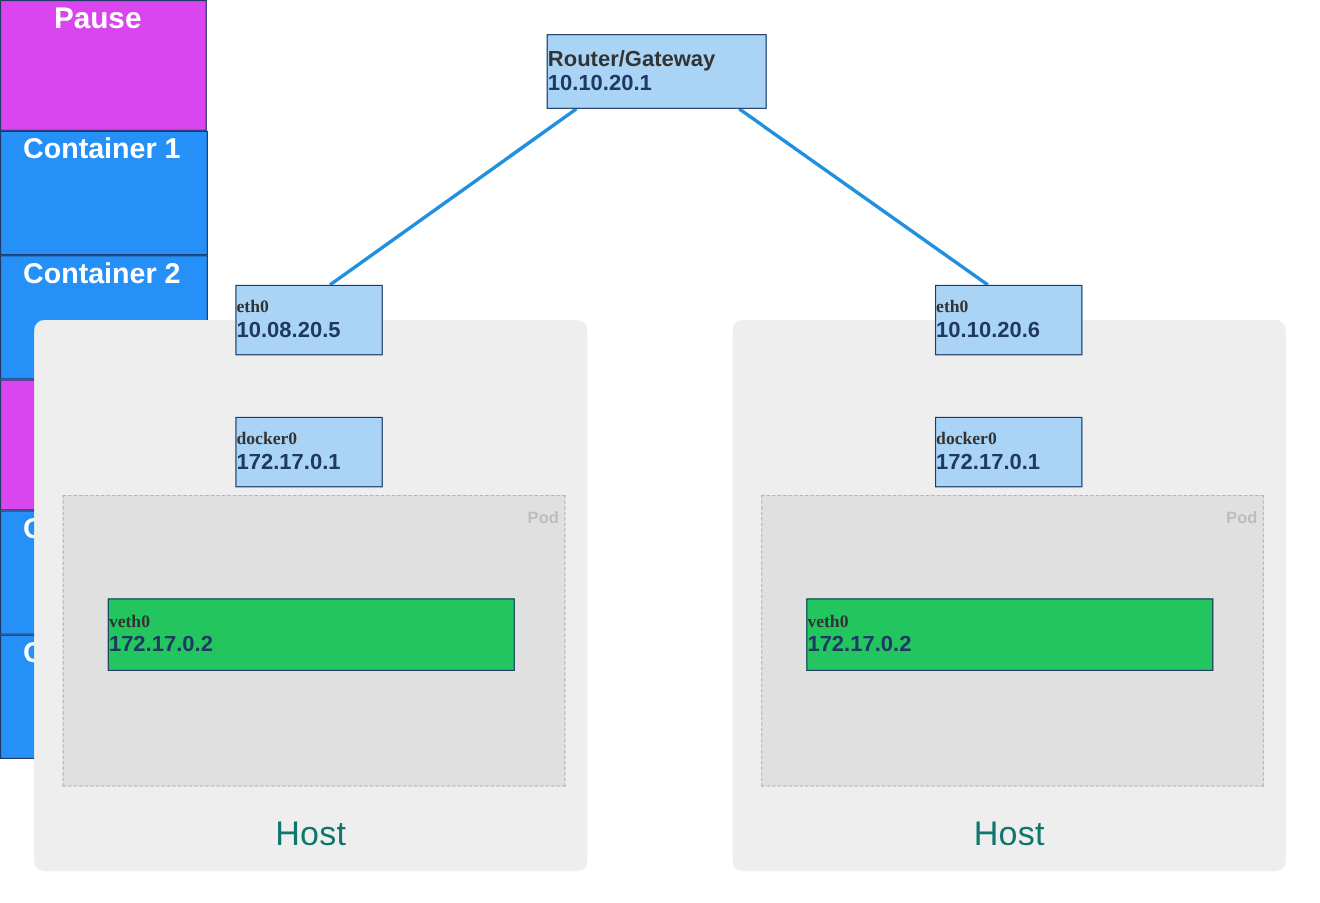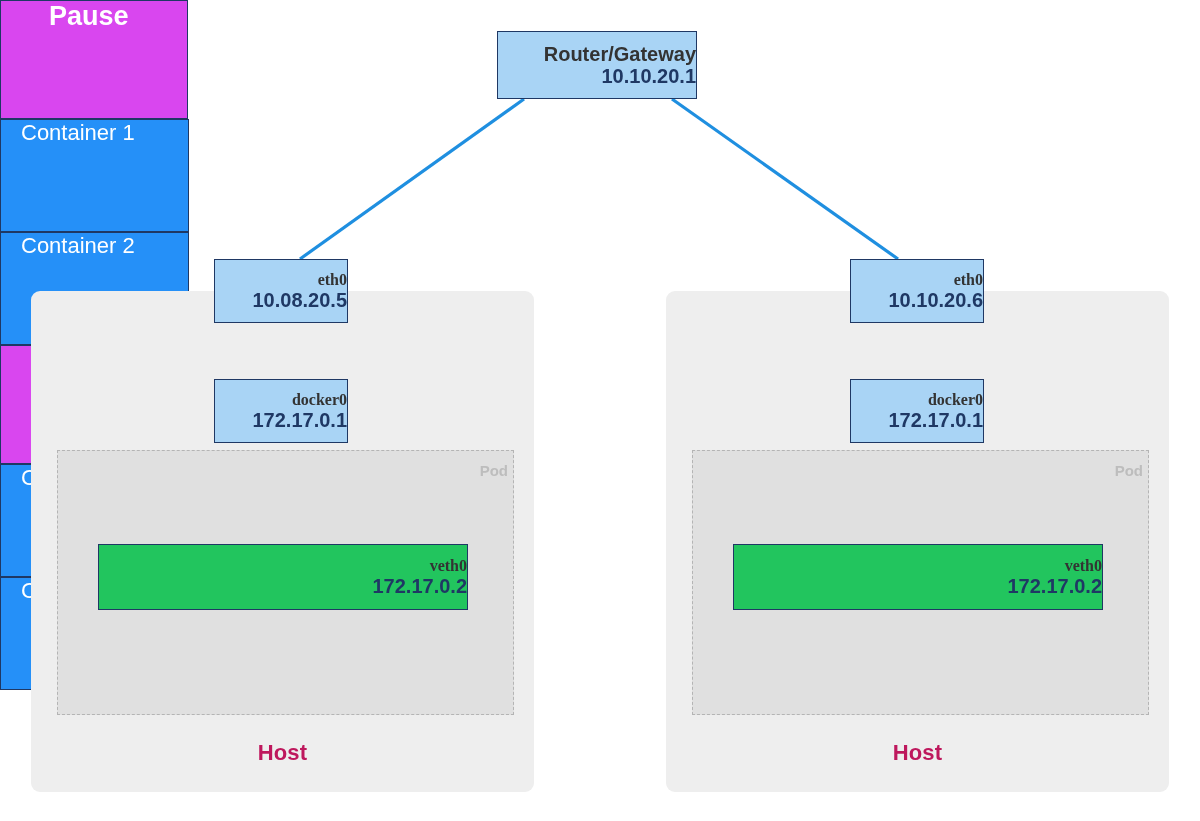--- a/index.html
+++ b/index.html
@@ -31,23 +31,23 @@
   
   .host-box {
     position: absolute;
     background: #eeeeee;
     border-radius: 9px;
   }
   .host-label {
     position: absolute;
     width: 100%;
     text-align: center;
-    color: #be185d;
-    font-size: 22px;
-    font-weight: bold;
+    color: #0f766e;
+    font-size: 31px;
+    font-weight: normal;
     letter-spacing: 0.2px;
   }
 
   
   .pod-box {
     position: absolute;
     background: #e0e0e0;
     border: 1px dashed #b4b4b4;
     box-sizing: border-box;
   }
@@ -58,21 +58,21 @@
     font-weight: bold;
   }
 
   
   .node {
     position: absolute;
     box-sizing: border-box;
     border: 1.6px solid #1f3864;
     display: flex;
     flex-direction: column;
-    align-items: flex-end;
+    align-items: flex-start;
     justify-content: center;
     line-height: 1.12;
   }
   .node .ttl {
     color: #333333;
     font-weight: bold;
   }
   .node .ip {
     color: #1f3864;
     font-weight: bold;
@@ -101,22 +101,22 @@
 
   
   .nd-container {
     background: #2590f8;
     border: 1.6px solid #1f3864;
     align-items: flex-start;
     justify-content: flex-end;
   }
   .nd-container .clabel {
     color: #ffffff;
-    font-size: 22px;
-    font-weight: normal;
+    font-size: 26px;
+    font-weight: bold;
     padding: 0 0 28px 20px;
   }
 
   .t18 { font-size: 16px; font-family: Liberation Serif, serif; }
   .t20 { font-size: 20px; }
 </style>
 </head>
 <body>
 
 <div id="canvas">

